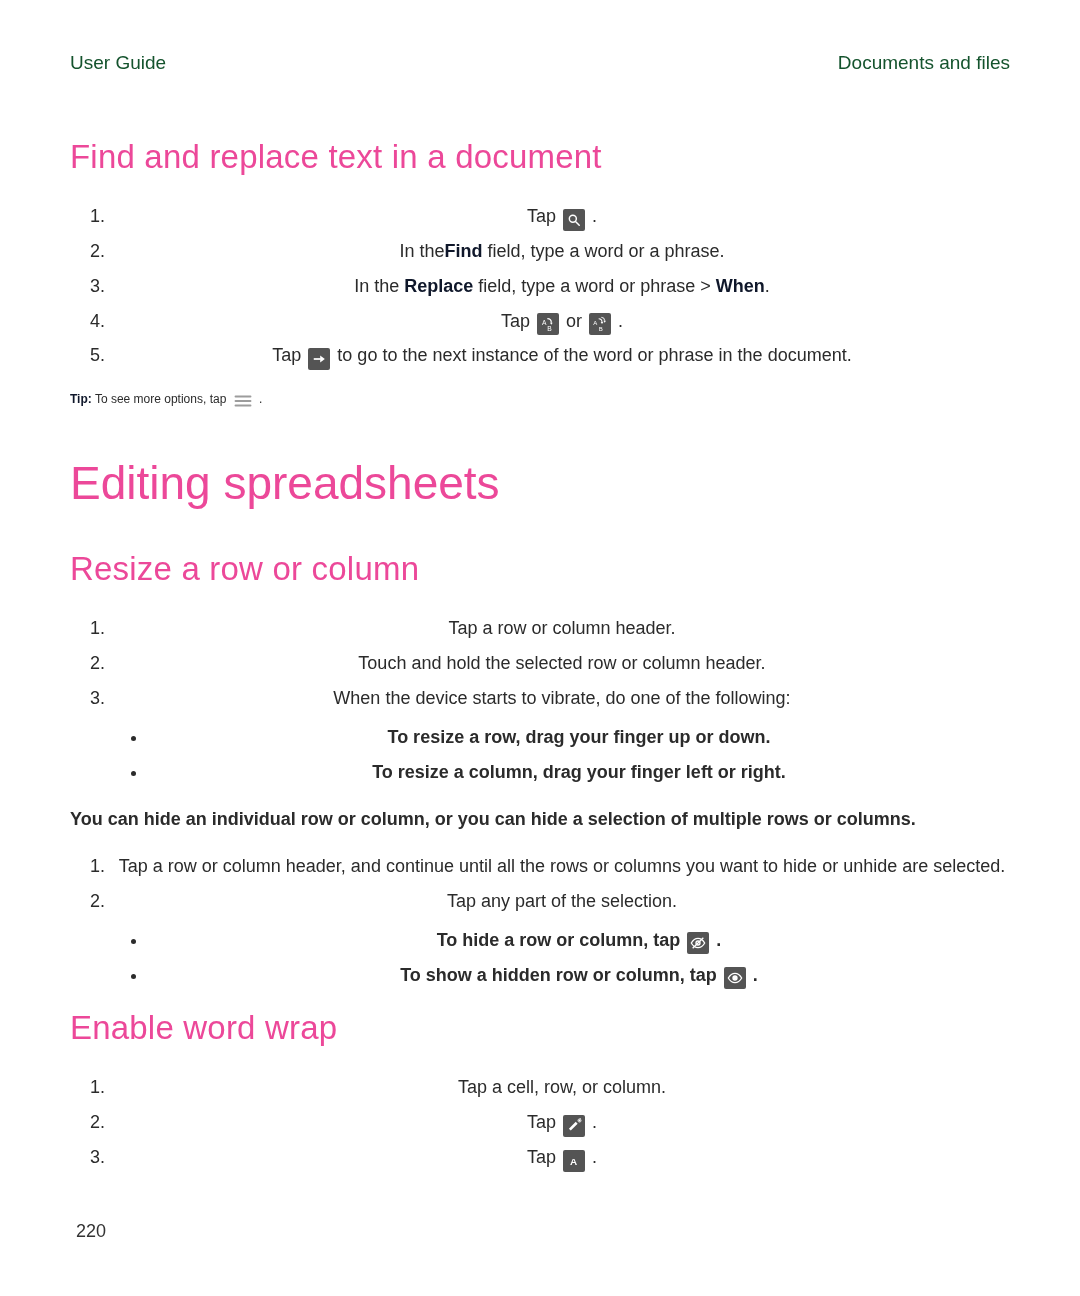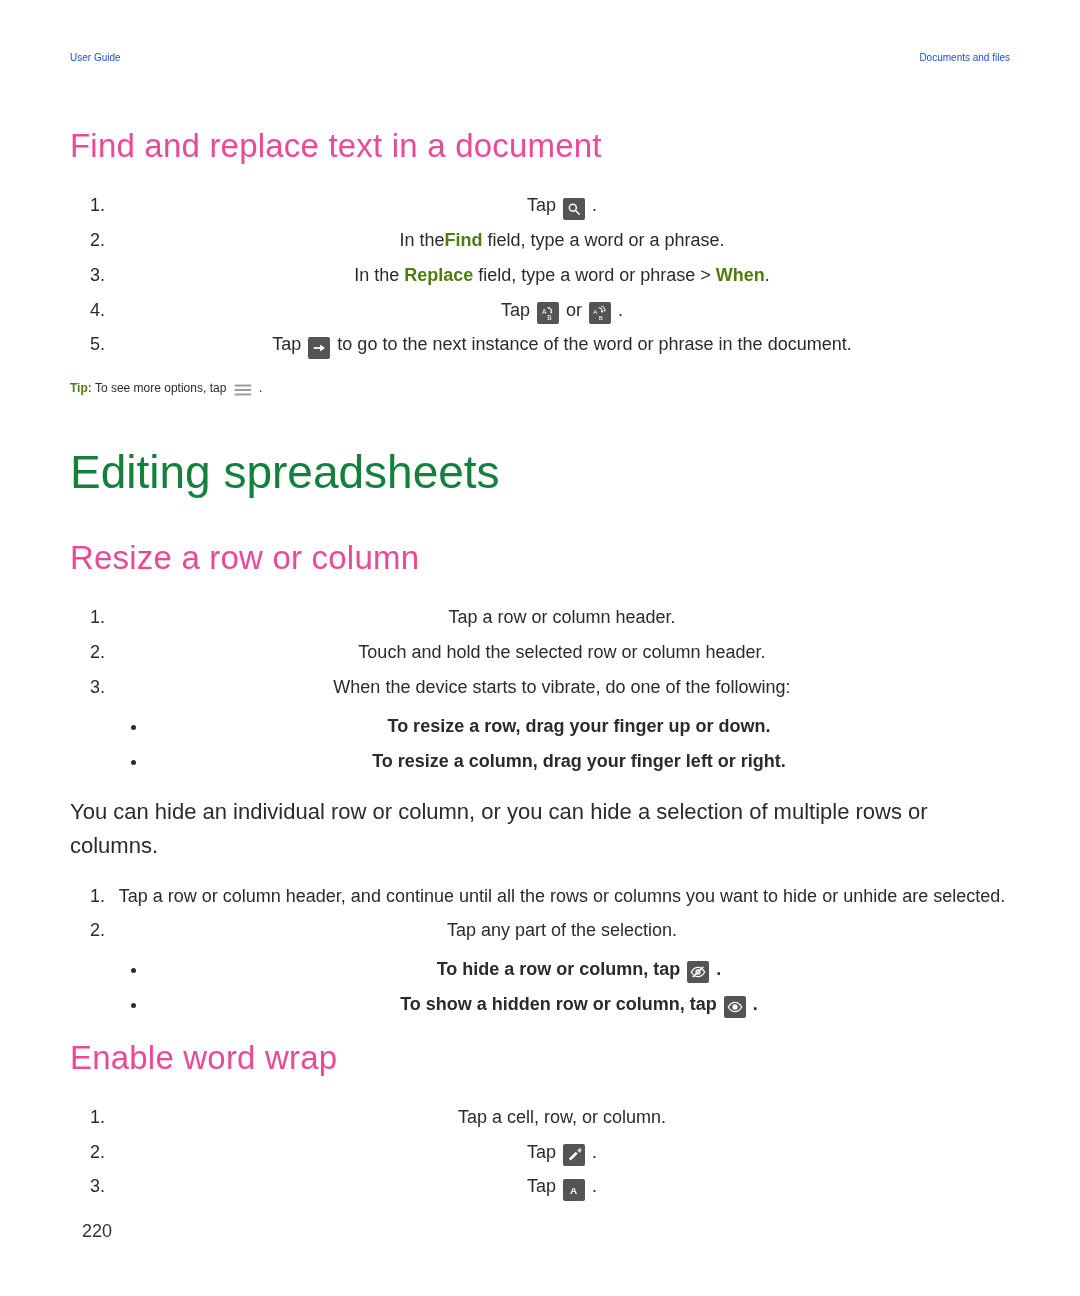--- a/index.html
+++ b/index.html
@@ -14,36 +14,36 @@
   .page {
     box-sizing: border-box;
     width: 1080px;
     min-height: 1296px;
     padding: 52px 70px 60px 70px;
     position: relative;
   }
   .running-head {
     display: flex;
     justify-content: space-between;
-    font-size: 10px;
-    color: #1d4ed8;
+    font-size: 19px;
+    color: #14532d;
     font-weight: 300;
     margin-bottom: 64px;
   }
   h2.subheading {
     font-size: 33px;
     font-weight: 300;
     color: #ec4899;
     margin: 0 0 26px 0;
     letter-spacing: 0.2px;
   }
   h1.section-heading {
     font-size: 46px;
     font-weight: 300;
-    color: #15803d;
+    color: #ec4899;
     margin: 44px 0 40px 0;
   }
   ol.steps {
     list-style: decimal;
     margin: 0 0 20px 0;
     padding-left: 40px;
     font-size: 18px;
     color: #2b2b2b;
     line-height: 1.6;
     text-align: center;
@@ -59,27 +59,27 @@
   ul.sub {
     list-style: disc;
     margin: 10px 0 6px 0;
     padding-left: 34px;
   }
   ul.sub > li {
     margin-bottom: 6px;
     font-weight: 700;
   }
   .body-text {
-    font-size: 22px;
+    font-size: 18px;
     color: #2b2b2b;
-    font-weight: 400;
+    font-weight: 700;
     line-height: 1.55;
     margin: 0 0 18px 0;
   }
-  .bold { font-weight: 700; color: #4d7c0f; }
+  .bold { font-weight: 700; color: #0f172a; }
   .tipline { font-size: 12px; font-weight: 300; margin: 14px 0 10px 0; }
   .icon-box {
     display: inline-flex;
     align-items: center;
     justify-content: center;
     width: 22px;
     height: 22px;
     background: #545454;
     border-radius: 2px;
     vertical-align: -5px;
@@ -94,21 +94,21 @@
     justify-content: center;
     width: 22px;
     height: 22px;
     vertical-align: -5px;
     margin: 0 2px;
     color: #9c9c9c;
   }
   .icon-box svg, .icon-plain svg { display: block; }
   .page-number {
     position: absolute;
-    left: 82px;
+    left: 76px;
     bottom: 54px;
     font-size: 18px;
     color: #333;
     font-weight: 300;
   }
   .sp { margin-top: 30px; }
 </style>
 </head>
 <body>
 

